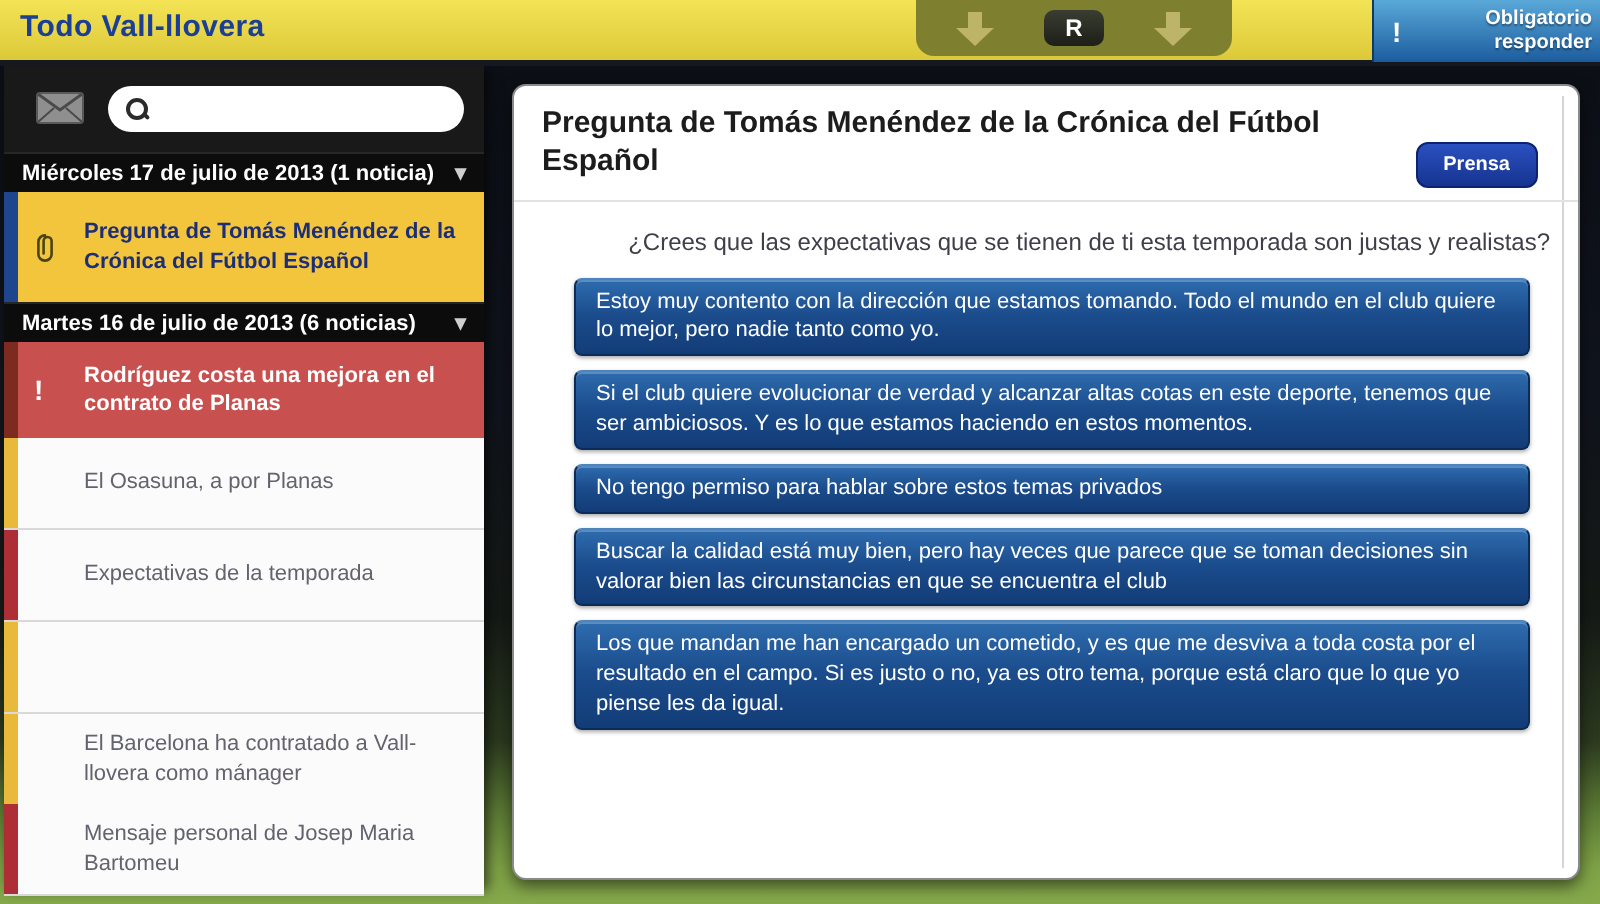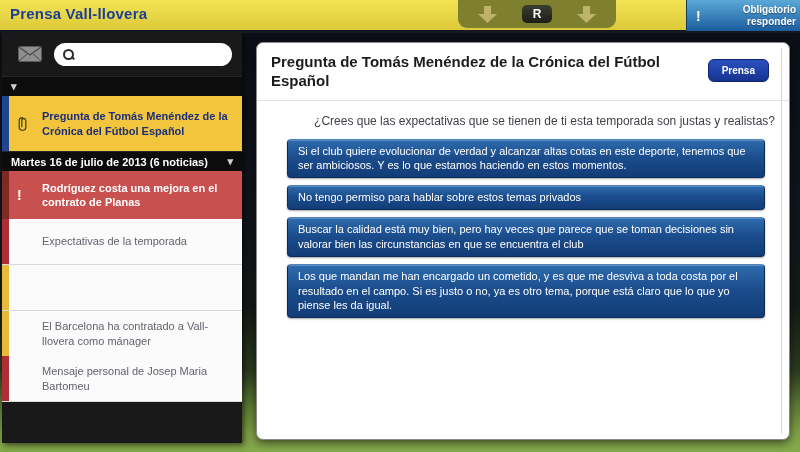--- a/index.html
+++ b/index.html
@@ -85,41 +85,41 @@
   
   .main-panel{
     position:absolute;left:256px;top:42px;width:534px;height:398px;
     background:#fff;border:1px solid #8a8a8a;border-radius:7px;
     box-shadow:0 3px 8px rgba(0,0,0,.55);box-sizing:border-box;z-index:3;
   }
   .panel-gutter{position:absolute;top:5px;bottom:5px;right:7px;width:1px;background:#d5d5d5;}
   .panel-header{position:relative;padding:10px 14px 9px;border-bottom:1px solid #e2e2e2;}
   .panel-title{font-size:15px;font-weight:bold;color:#1c1c1c;line-height:1.25;width:440px;}
   .press-badge{
-    position:absolute;right:20px;top:16px;
+    position:absolute;right:20px;top:28px;
     background:linear-gradient(#2a50c0,#16338f);border:1px solid #0d2270;border-radius:6px;
     color:#fff;font-size:10px;font-weight:bold;padding:5px 13px;cursor:pointer;
     font-family:"Liberation Sans", sans-serif;
   }
   .question-text{margin:13px 14px 11px;font-size:12px;color:#3f3f49;text-align:right;}
   .answers{margin:2px 0 0 30px;width:478px;display:flex;flex-direction:column;gap:7px;}
   .answer-button{
     display:block;text-align:left;color:#fff;font-size:11px;line-height:1.35;
     padding:4px 10px;border-radius:4px;cursor:pointer;
     background:linear-gradient(180deg,#2e6cae 0%,#1b4c8c 48%,#123c77 100%);
     border:1px solid #0c2c58;border-top-color:#4d84bd;
     box-shadow:inset 0 1px 0 rgba(255,255,255,.22), 0 1px 2px rgba(0,0,0,.35);
     font-family:"Liberation Sans", sans-serif;
   }
 </style>
 </head>
 <body>
 
 <div class="topbar">
-  <div class="manager-name">Prensa Vall-llovera</div>
+  <div class="manager-name">Todo Vall-llovera</div>
 
   <div class="nav-cluster">
     <span>
       <svg class="nav-arrow" viewBox="0 0 19 17">
           <path d="M6 0 h7 v8 h6 l-9.5 9 L0 8 h6 z" fill="#bdb469"></path>
         </svg>
     </span>
     <button class="r-button" style="border:none;cursor:pointer;">R</button>
     <span>
       <svg class="nav-arrow" viewBox="0 0 19 17">
@@ -143,20 +143,21 @@
         <path d="M1 15 L9 8 M23 15 L15 8" fill="none" stroke="#4a4a4a" stroke-width="1"></path>
       </svg>
     </span>
     <div class="search-box">
       <span class="magnifier"></span>
       <input class="search-input" type="text" value="" style="">
     </div>
   </div>
 
   <div class="date-header">
+    <span>Miércoles 17 de julio de 2013 (1 noticia)</span>
     <span class="caret">▾</span>
   </div>
 
   <div class="news-item item-yellow">
     <span class="stripe"></span>
     <span class="item-glyph">
       <svg class="paperclip" viewBox="0 0 11 15">
         <path d="M5.5 1.2 C3.6 1.2 2.2 2.6 2.2 4.4 L2.2 10.6 C2.2 12.4 3.6 13.8 5.5 13.8 C7.4 13.8 8.8 12.4 8.8 10.6 L8.8 4.0 C8.8 2.9 7.9 2.0 6.8 2.0 C5.7 2.0 4.8 2.9 4.8 4.0 L4.8 10.2" fill="none" stroke="#4a4413" stroke-width="1.3" stroke-linecap="round"></path>
       </svg>
     </span>
@@ -167,20 +168,24 @@
     <span>Martes 16 de julio de 2013 (6 noticias)</span>
     <span class="caret">▾</span>
   </div>
 
   <div class="news-item item-red">
     <span class="stripe"></span>
     <span class="item-glyph red-bang">!</span>
     <span>Rodríguez costa una mejora en el contrato de Planas</span>
   </div>
 
+  <div class="news-item item-plain">
+    <span class="stripe stripe-y"></span>
+    <span>El Osasuna, a por Planas</span>
+  </div>
 
   <div class="news-item item-plain">
     <span class="stripe stripe-r"></span>
     <span>Expectativas de la temporada</span>
   </div>
 
   <div class="news-item item-plain">
     <span class="stripe stripe-y"></span>
   </div>
 
@@ -199,18 +204,19 @@
   <div class="panel-gutter"></div>
 
   <div class="panel-header">
     <div class="panel-title">Pregunta de Tomás Menéndez de la Crónica del Fútbol Español</div>
     <button class="press-badge">Prensa</button>
   </div>
 
   <div class="question-text">¿Crees que las expectativas que se tienen de ti esta temporada son justas y realistas?</div>
 
   <div class="answers">
+    <button class="answer-button">Estoy muy contento con la dirección que estamos tomando. Todo el mundo en el club quiere lo mejor, pero nadie tanto como yo.</button>
     <button class="answer-button">Si el club quiere evolucionar de verdad y alcanzar altas cotas en este deporte, tenemos que ser ambiciosos. Y es lo que estamos haciendo en estos momentos.</button>
     <button class="answer-button">No tengo permiso para hablar sobre estos temas privados</button>
     <button class="answer-button">Buscar la calidad está muy bien, pero hay veces que parece que se toman decisiones sin valorar bien las circunstancias en que se encuentra el club</button>
     <button class="answer-button">Los que mandan me han encargado un cometido, y es que me desviva a toda costa por el resultado en el campo. Si es justo o no, ya es otro tema, porque está claro que lo que yo piense les da igual.</button>
   </div>
 </div>
 
 </body></html>

